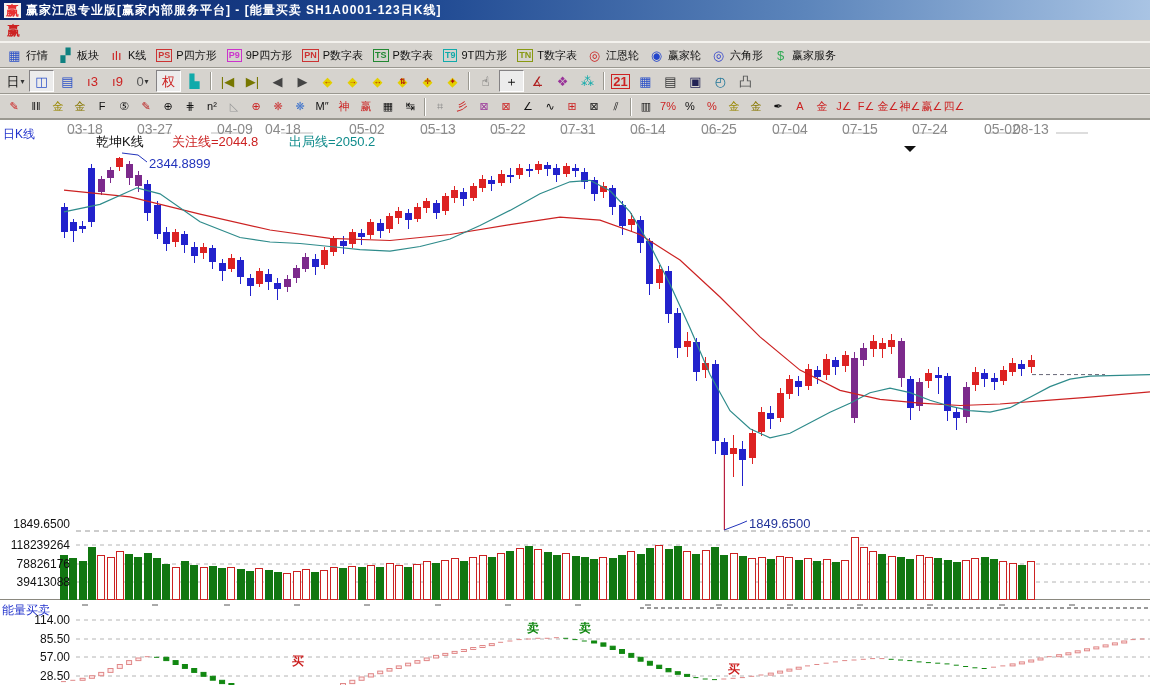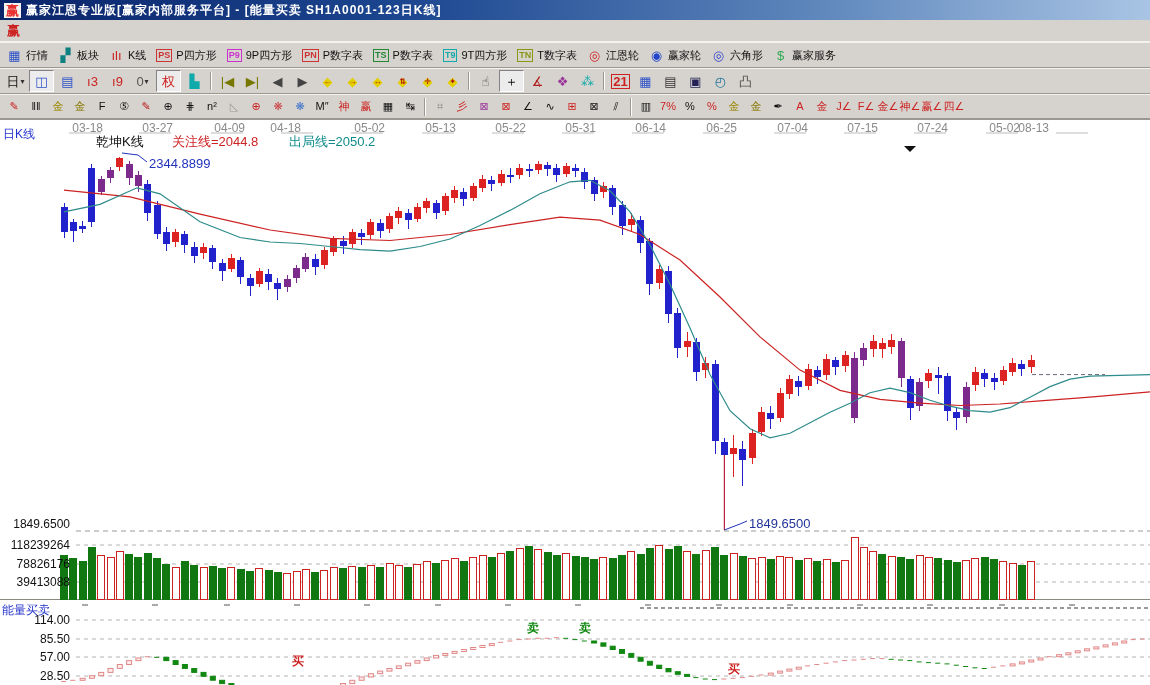--- a/index.html
+++ b/index.html
@@ -21,21 +21,21 @@
   .tlbl{font-size:11px;color:#111}
   .ibtn{position:relative;width:23px;height:20px;display:flex;align-items:center;justify-content:center;margin:0 1px}
   .ibtn .ig{font-size:13px;line-height:13px}
   .pressed{background:#ececec;border:1px solid;border-color:#848284 #fff #fff #848284}
   .caret{font-size:8px;margin-left:1px;color:#333}
   .sub{position:absolute;font-size:8px;color:#b01010;font-weight:bold;left:50%;top:50%;transform:translate(-50%,-50%)}
   .sep{width:0;height:18px;border-left:1px solid #9a9890;border-right:1px solid #fff;margin:0 3px}
   .dtool{width:22px;height:19px;display:flex;align-items:center;justify-content:center;font-size:11px;line-height:11px}
   .chart{position:relative;width:1150px;height:567px;background:#fff;border-top:1px solid #9a9890;box-sizing:border-box}
   .chart svg{position:absolute;left:0;top:0}
-  .dlabel{position:absolute;top:1px;width:36px;text-align:right;font-size:12px;color:#8a8a8a}
+  .dlabel{position:absolute;top:1px;width:36px;text-align:left;font-size:14px;color:#8a8a8a}
   .pane-lbl{position:absolute;font-size:12px;color:#2233cc}
   .ann{position:absolute;font-size:13px;white-space:nowrap}
   .scale-lbl{position:absolute;left:6px;width:64px;text-align:right;font-size:12px;color:#111}
   .sig{position:absolute;font-size:12px;font-weight:bold}
 </style>
 </head>
 <body>
 
 <div class="titlebar">
   <span class="tlogo">赢</span>
@@ -820,26 +820,26 @@
         <rect x="1103.1" y="642.9" width="5" height="2.0" fill="#ffecec" stroke="#e08888"></rect>
         <rect x="1112.4" y="640.9" width="5" height="2.0" fill="#ffecec" stroke="#e08888"></rect>
         <rect x="1121.7" y="639.0" width="5" height="2.0" fill="#ffecec" stroke="#e08888"></rect>
         <line x1="1130.5" y1="637.6" x2="1135.5" y2="637.6" stroke="#e08888"></line>
         <line x1="1139.8000000000002" y1="637.0" x2="1144.8000000000002" y2="637.0" stroke="#e08888"></line>
       </g>
     </svg>
   <div id="axis-row">
       <span class="dlabel" style="left:67px">03-18</span>
       <span class="dlabel" style="left:137px">03-27</span>
-      <span class="dlabel" style="left:209px">04-09</span>
+      <span class="dlabel" style="left:217px">04-09</span>
       <span class="dlabel" style="left:265px">04-18</span>
       <span class="dlabel" style="left:349px">05-02</span>
       <span class="dlabel" style="left:420px">05-13</span>
       <span class="dlabel" style="left:490px">05-22</span>
-      <span class="dlabel" style="left:560px">05-31</span>
+      <span class="dlabel" style="left:560px">07-31</span>
       <span class="dlabel" style="left:630px">06-14</span>
       <span class="dlabel" style="left:701px">06-25</span>
       <span class="dlabel" style="left:772px">07-04</span>
       <span class="dlabel" style="left:842px">07-15</span>
       <span class="dlabel" style="left:912px">07-24</span>
       <span class="dlabel" style="left:984px">05-02</span>
       <span class="dlabel" style="left:1013px">08-13</span>
     </div>
   <div class="pane-lbl" style="left:3px;top:6px">日K线</div>
   <div class="ann" style="left:96px;top:13px;color:#111">乾坤K线</div>

